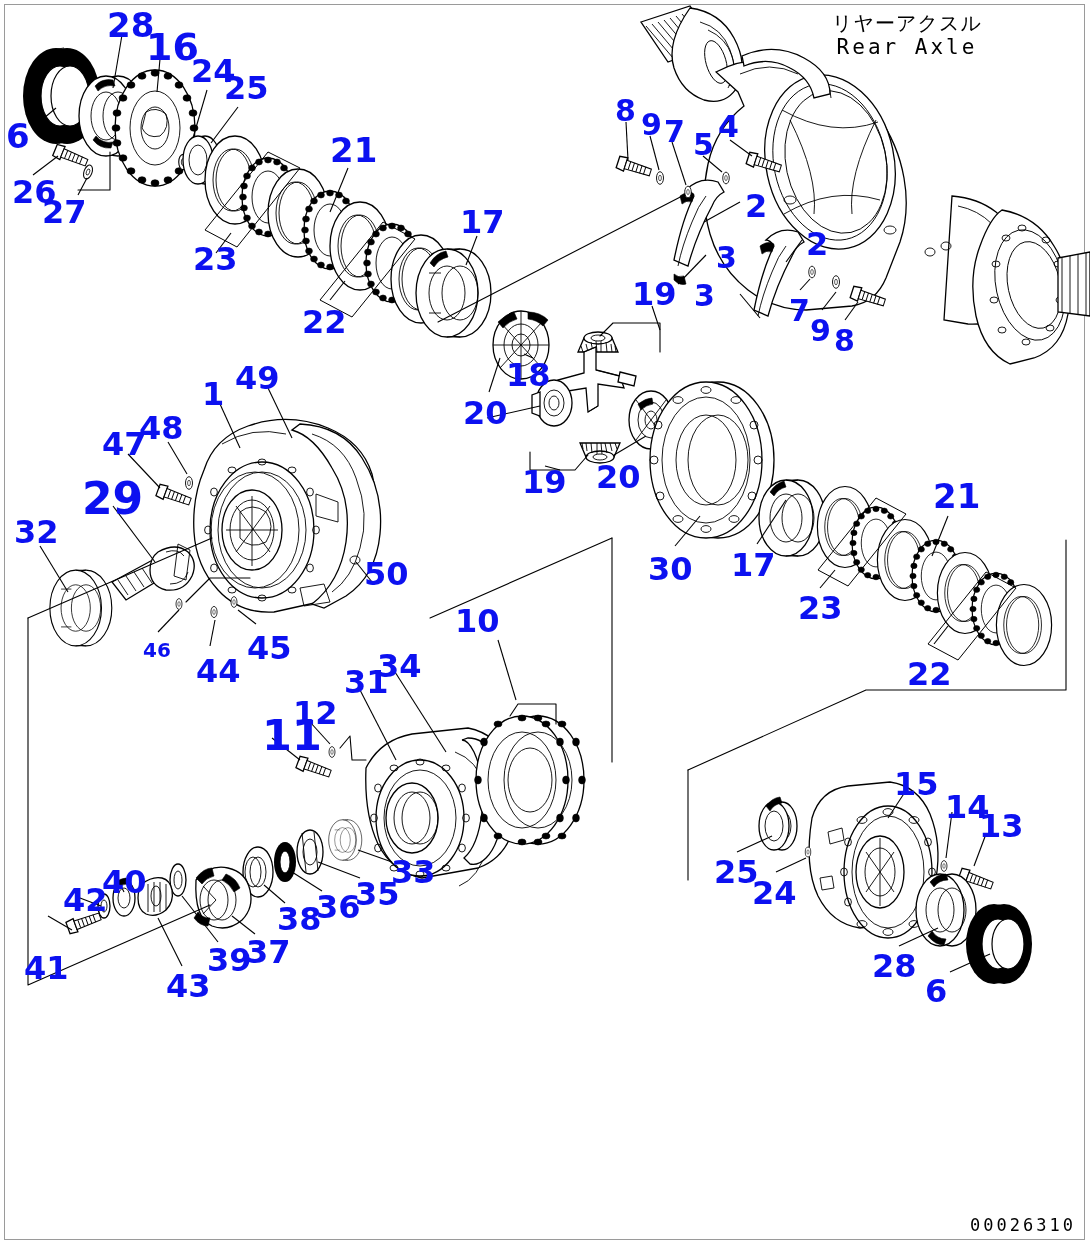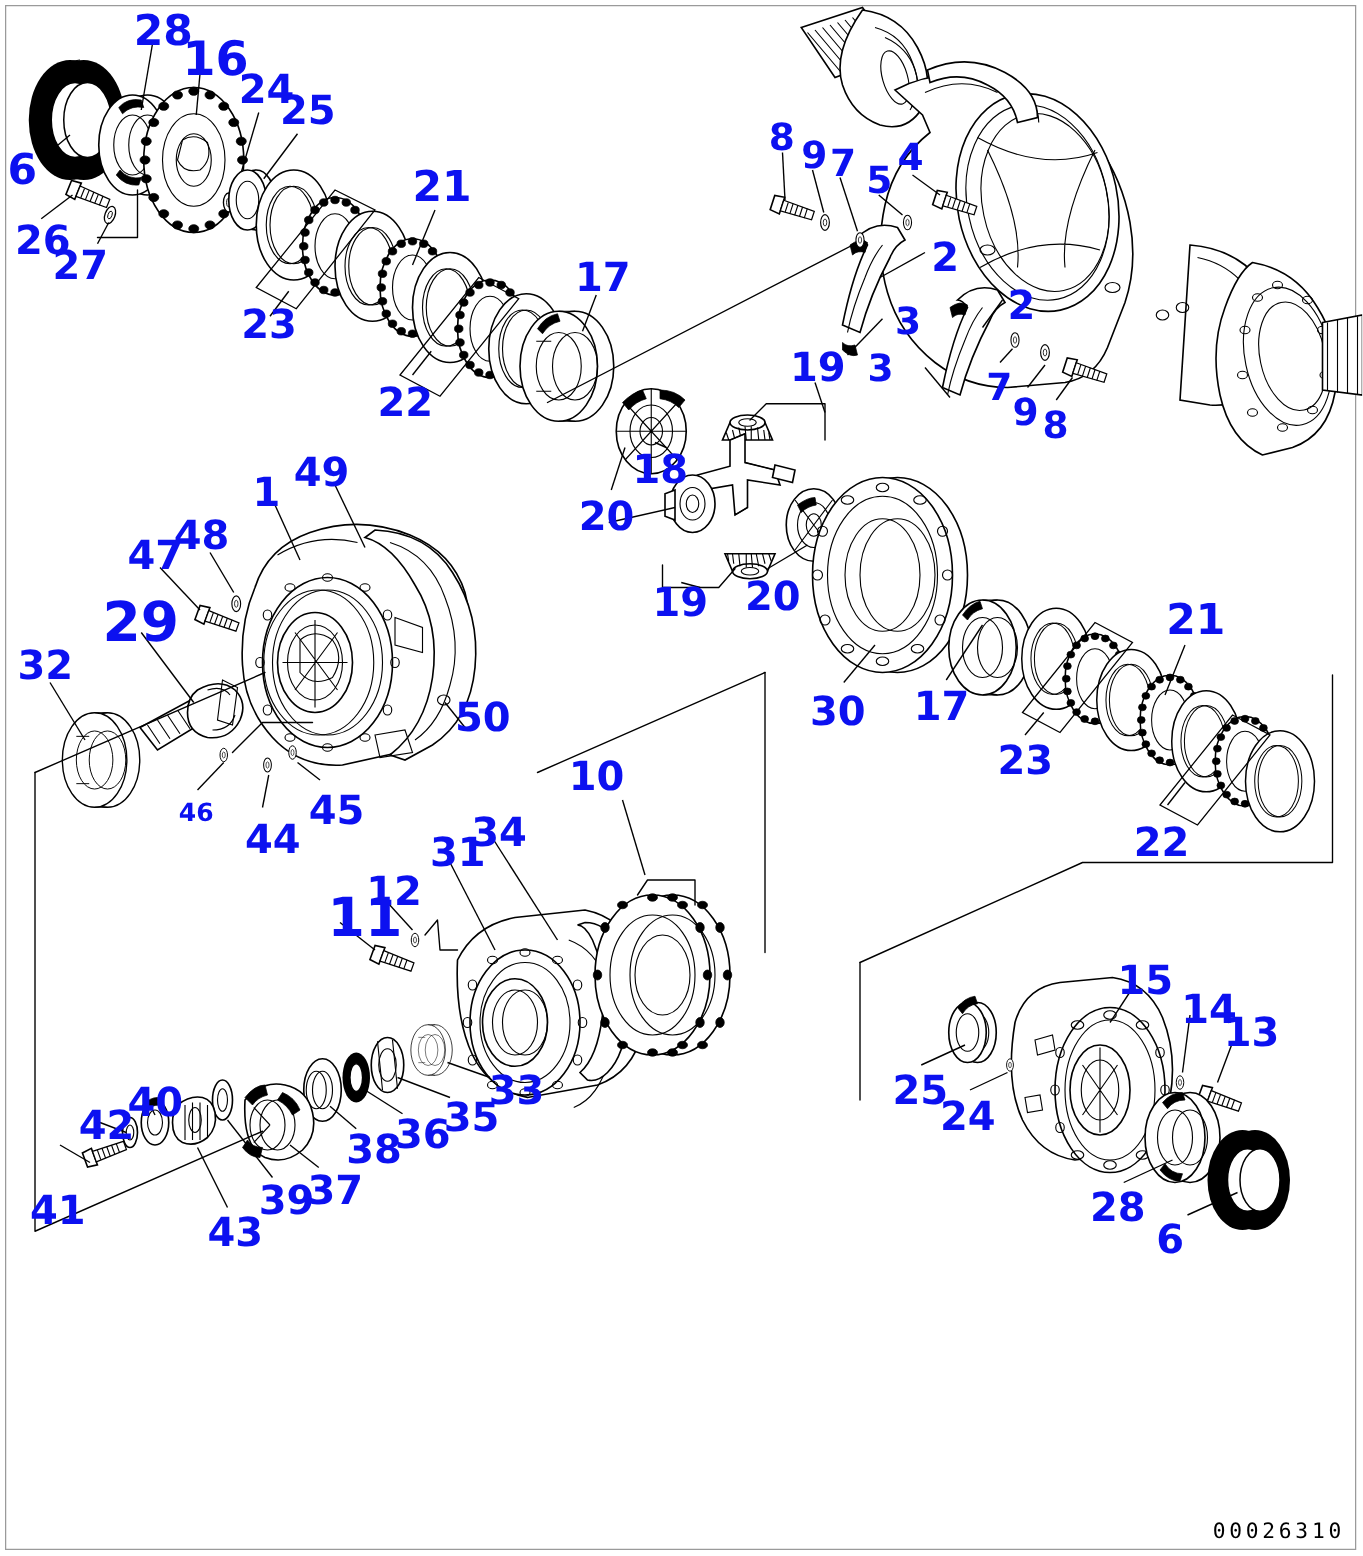--- a/index.html
+++ b/index.html
@@ -795,16 +795,20 @@
       <div class="callout" style="left: 24px; top: 952px; font-size: 32px;">41</div>
       <div class="callout" style="left: 894px; top: 768px; font-size: 32px;">15</div>
       <div class="callout" style="left: 945px; top: 791px; font-size: 32px;">14</div>
       <div class="callout" style="left: 979px; top: 810px; font-size: 32px; text-align: right;">13</div>
       <div class="callout" style="left: 714px; top: 856px; font-size: 32px;">25</div>
       <div class="callout" style="left: 752px; top: 877px; font-size: 32px;">24</div>
       <div class="callout" style="left: 872px; top: 950px; font-size: 32px;">28</div>
       <div class="callout" style="left: 925px; top: 975px; font-size: 32px;">6</div>
     </div>
 
+  <div class="title-block" style="left:812px; top:12px; width:190px;">
+    <div class="title-jp">リヤーアクスル</div>
+    <div class="title-en">Rear Axle</div>
+  </div>
 
   <div id="figcode">00026310</div>
 
 </div>
 
 </body></html>

